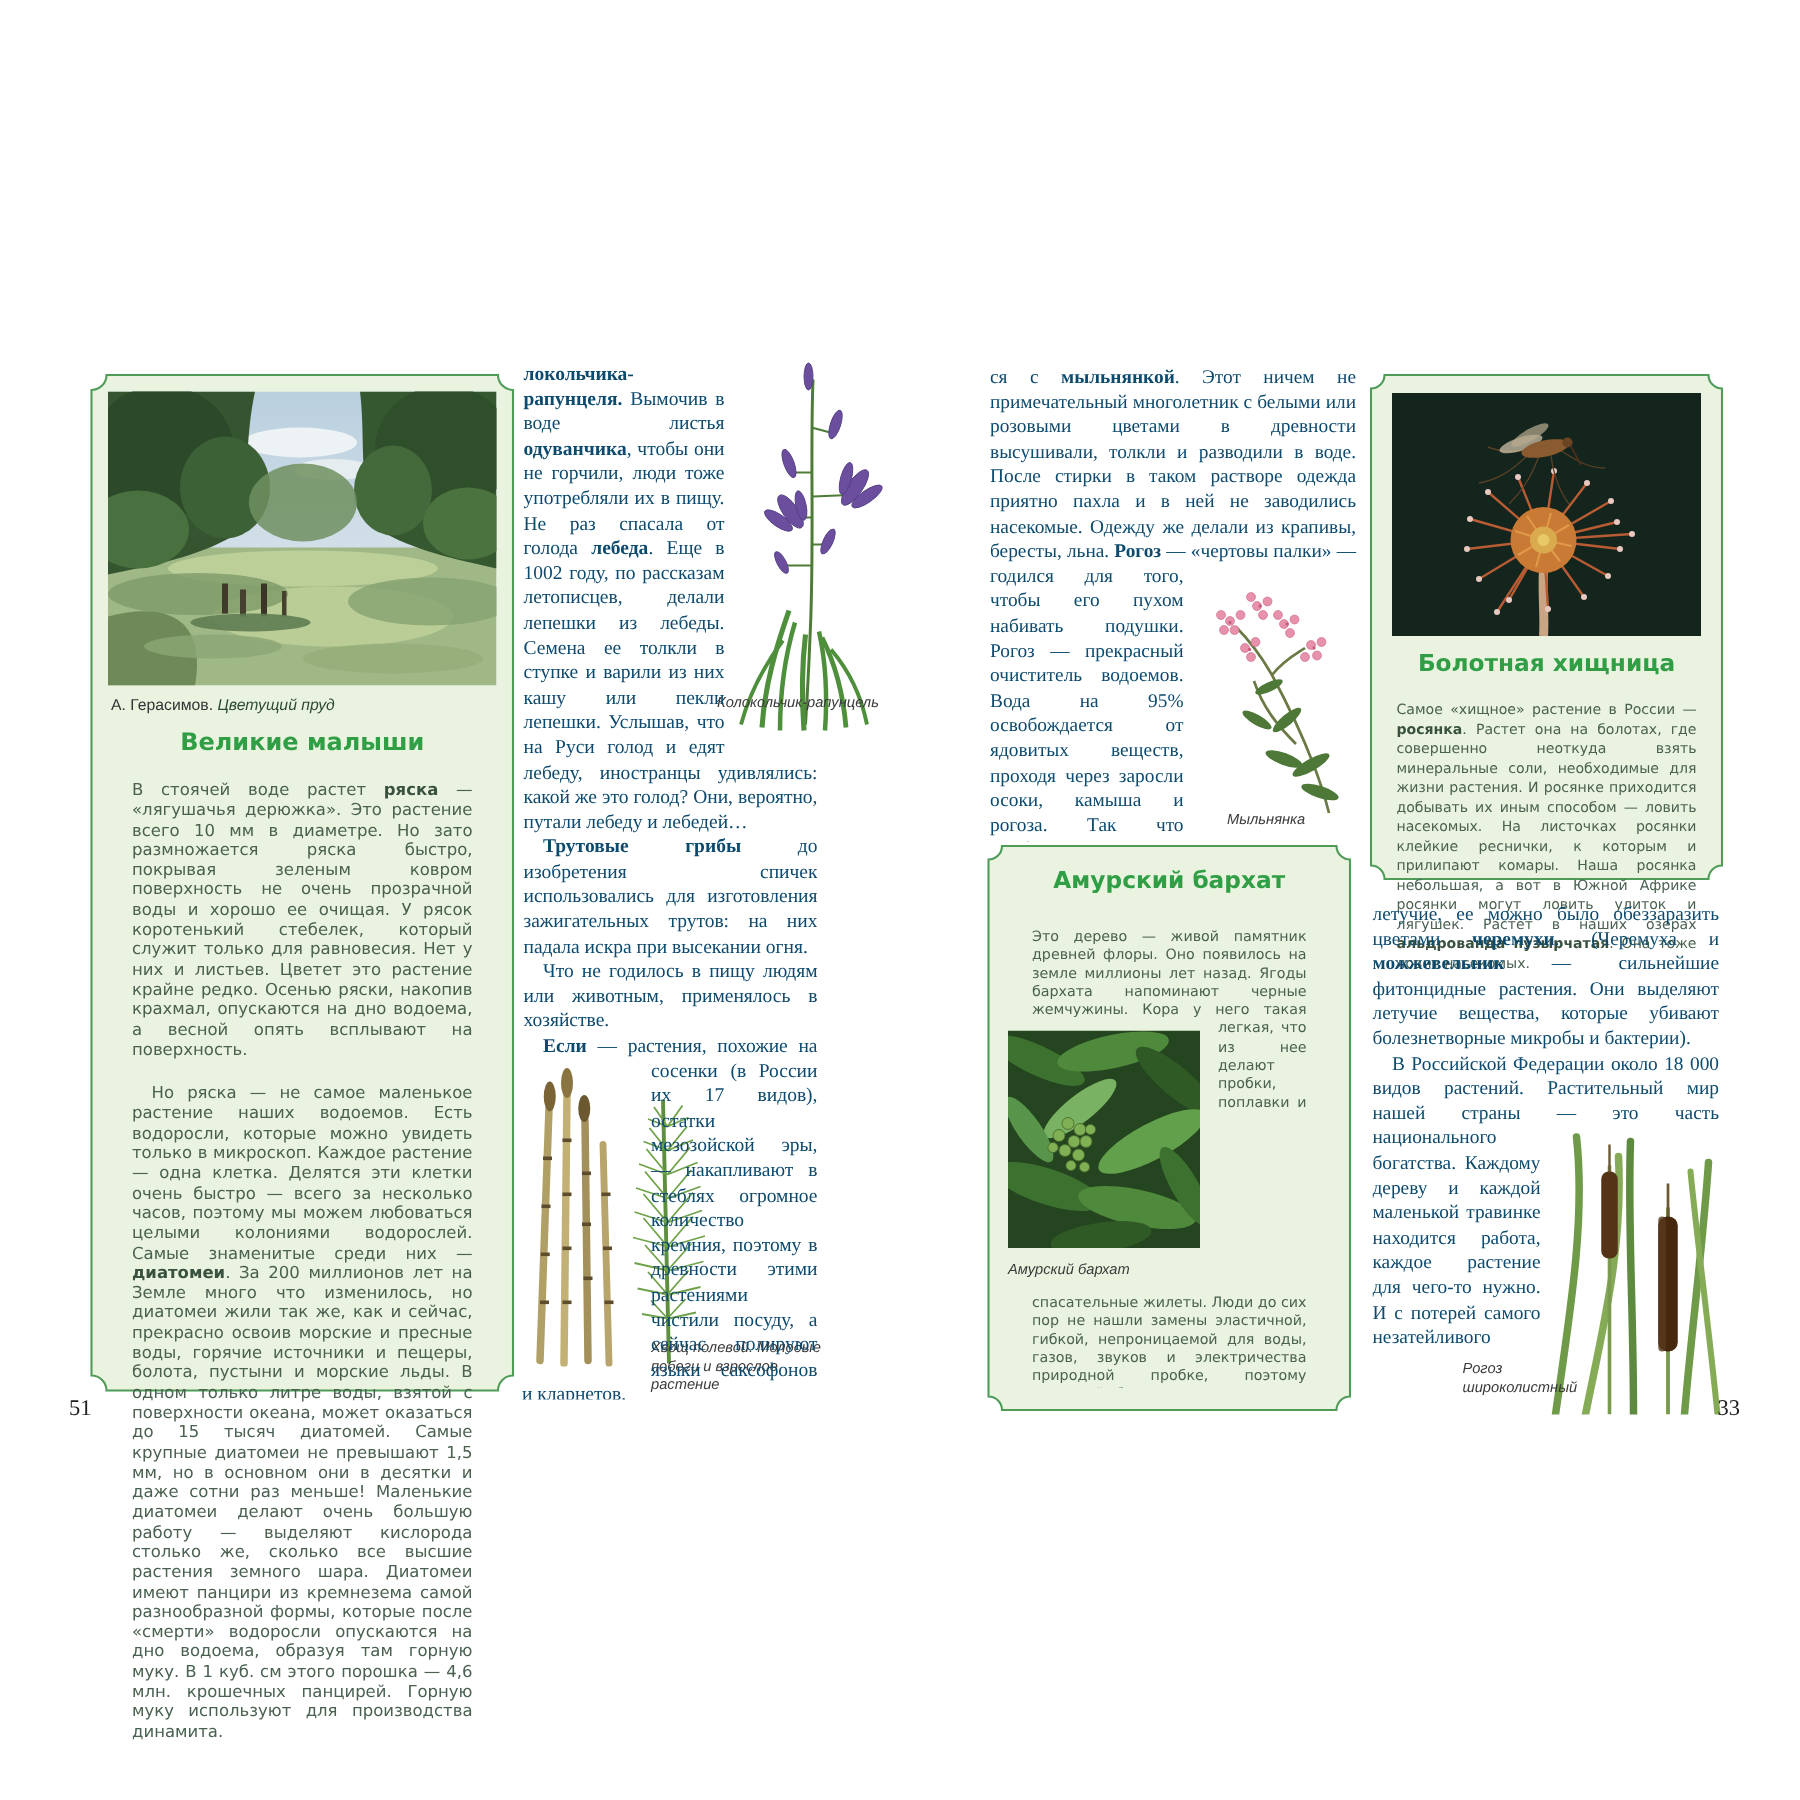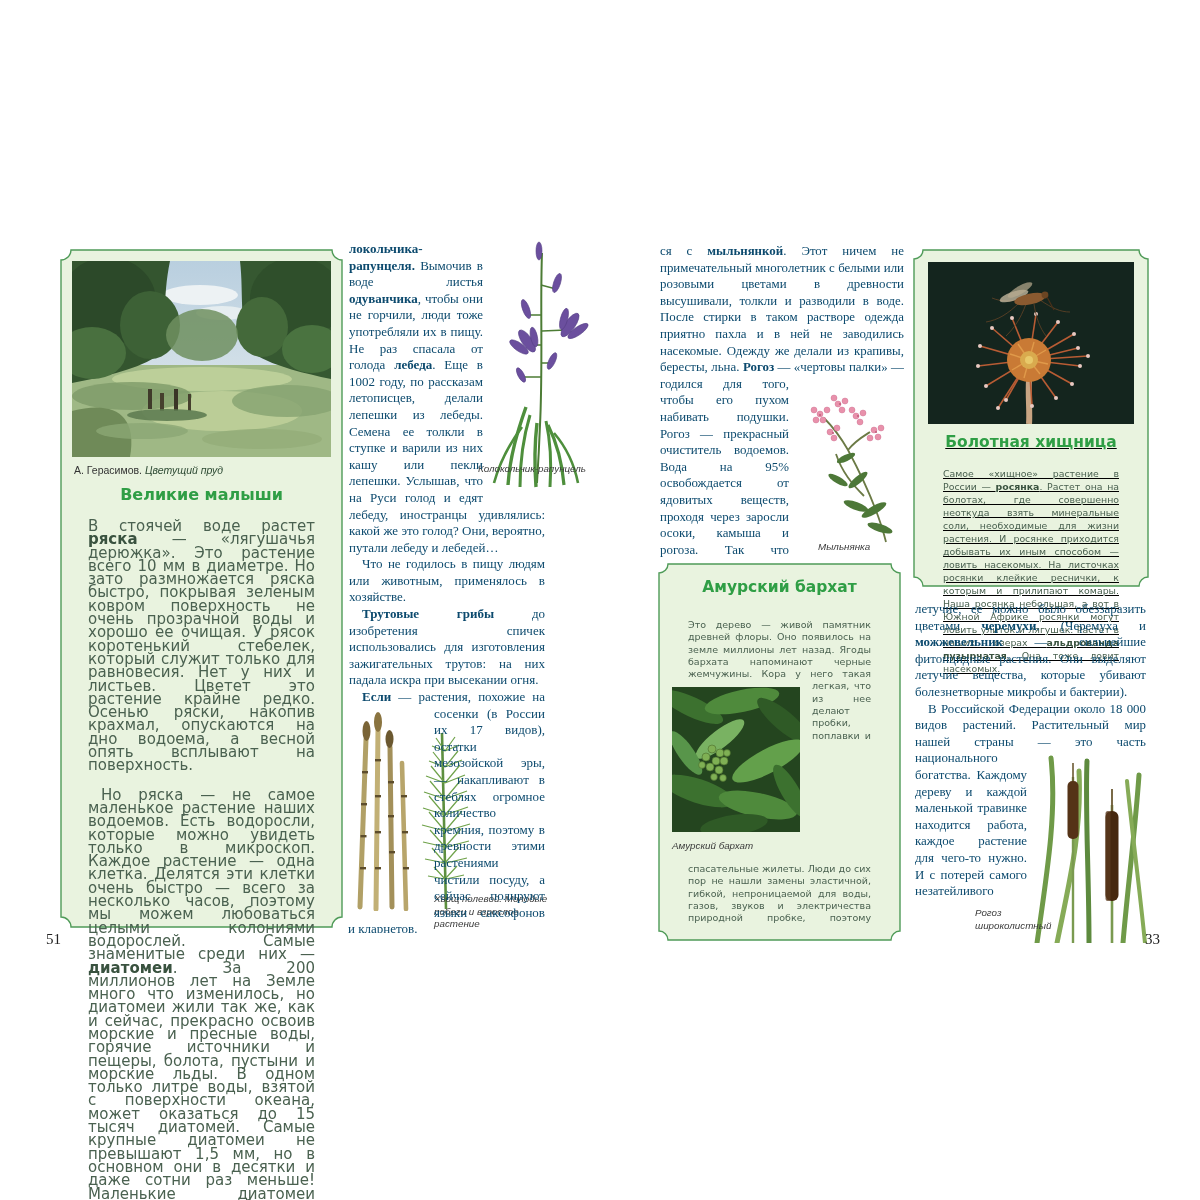--- a/index.html
+++ b/index.html
@@ -4,21 +4,21 @@
 <style>
   html,body{margin:0;padding:0;background:#ffffff;}
   .canvas{position:relative;width:1200px;height:1200px;background:#fff;overflow:hidden;
           font-family:"Liberation Serif",serif;}
   
   .gbox{position:absolute;}
   .gbox svg.frame{position:absolute;left:0;top:0;}
   .gbox-inner{position:absolute;left:0;top:0;right:0;bottom:0;padding:12px;box-sizing:border-box;}
   .boxtext{font-family:"DejaVu Sans",sans-serif;color:#4a6150;text-align:justify;margin:16px;}
   .boxtext b{color:#39523f;}
-  .lemna-text{font-size:15px;line-height:13.3px;}
+  .lemna-text{font-size:11px;line-height:13.3px;}
   .amur-text{font-size:9.5px;line-height:12.3px;}
   .swamp-text{font-size:9.4px;line-height:13px;}
   .green-head{font-family:"DejaVu Sans",sans-serif;font-weight:bold;color:#2f9e45;
               text-align:center;margin:0;}
   
   .textflow{position:relative;overflow:hidden;}
   .serifcol p{margin:0;text-align:justify;color:#0c4a6e;
               font-family:"Liberation Serif",serif;}
   .col-mid p{font-size:13px;line-height:16.6px;}
   .col-r1 p,.col-r2 p{font-size:12.9px;line-height:16.6px;}
@@ -163,22 +163,22 @@
         </g>
       </svg>
     </div>
     <div class="caption" style="left:86px;top:652px;width:118px;">Хвощ полевой. Молодые побеги и взрослое растение</div>
 
     <div class="textflow" style="width:197px;height:692px;">
       <div class="fr" style="width:62px;height:252px;"></div>
       <div class="fl" style="width:1px;height:472px;"></div>
       <div class="fl" style="width:86px;height:205px;"></div>
       <p><b>локольчика-рапунцеля.</b><span> Вымочив в воде листья </span><b>одуванчика</b><span>, чтобы они не горчили, люди тоже употребляли их в пищу. Не раз спасала от голода </span><b>лебеда</b><span>. Еще в 1002 году, по рассказам летописцев, делали лепешки из лебеды. Семена ее толкли в ступке и варили из них кашу или пекли лепешки. Услышав, что на Руси голод и едят лебеду, иностранцы удивлялись: какой же это голод? Они, вероятно, путали лебеду и лебедей…</span></p>
+      <p class="ind"><b>Трутовые грибы</b><span> до изобретения спичек использовались для изготовления зажигательных трутов: на них падала искра при высекании огня.</span></p>
       <p class="ind"><span>Что не годилось в пищу людям или животным, применялось в хозяйстве.</span></p>
-      <p class="ind"><b>Трутовые грибы</b><span> до изобретения спичек использовались для изготовления зажигательных трутов: на них падала искра при высекании огня.</span></p>
       <p class="ind"><b>Если</b><span> — растения, похожие на сосенки (в России их 17 видов), остатки мезозойской эры, — накапливают в стеблях огромное количество кремния, поэтому в древности этими растениями чистили посуду, а сейчас полируют языки саксофонов и кларнетов.</span></p>
 
     </div>
   </div>
 
   <div class="pagenum" style="left:46px;top:931px;">51</div>
 
   <div class="serifcol col-r1" style="position:absolute;left:660px;top:243px;width:245px;height:318px;">
     <div class="art" style="left:130px;top:145px;width:115px;height:158px;">
       <svg width="115" height="158" viewBox="0 0 115 158">
@@ -277,21 +277,21 @@
         <p class="boxtext amur-text">Это дерево — живой памятник древней флоры. Оно появилось на земле миллионы лет назад. Ягоды бархата напоминают черные жемчужины. Кора у него такая легкая, что из нее делают пробки, поплавки и спасательные жилеты. Люди до сих пор не нашли замены эластичной, гибкой, непроницаемой для воды, газов, звуков и электричества природной пробке, поэтому амурский бархат для россиянина дерево ценнейшее.</p>
         <p class="boxtext amur-text ind">Древесину амурского бархата, прочную и красивую, используют в судостроении и авиации. А мед, который пчелы собирают с этого дерева, содержит сахара меньше, чем любой другой цветочный мед. Поэтому он долго хранится, не кристаллизуясь, и очень полезен при разных заболеваниях.</p>
       </div>
     </div>
   </div>
 
   <div class="gbox" style="left:913px;top:249px;width:236px;height:338px;">
     <svg class="frame" width="236" height="338">
       <path d="M 10 1 H 226 A 9 9 0 0 0 235 10 V 328 A 9 9 0 0 0 226 337 H 10 A 9 9 0 0 0 1 328 V 10 A 9 9 0 0 0 10 1 Z" fill="#e9f3df" stroke="#4f9b58" stroke-width="1.4"></path>
     </svg>
-    <div class="gbox-inner" style="padding:13px 14px;text-decoration:underline;">
+    <div class="gbox-inner" style="padding:13px 2px;">
       <div style="width:206px;height:162px;margin:0 auto;">
         <svg width="206" height="162" viewBox="0 0 206 162">
           <rect width="206" height="162" fill="#182a23"></rect>
           <rect width="206" height="162" fill="#0f1d18" opacity="0.35"></rect>
           <path d="M101,118 C100,134 102,150 101,162" stroke="#c9a583" stroke-width="6" fill="none"></path>
           <g stroke="#b85c34" stroke-width="1.6">
             <line x1="101" y1="98" x2="150" y2="86"></line>
               <line x1="101" y1="98" x2="152" y2="104"></line>
             <line x1="101" y1="98" x2="144" y2="122"></line>
               <line x1="101" y1="98" x2="128" y2="136"></line>

